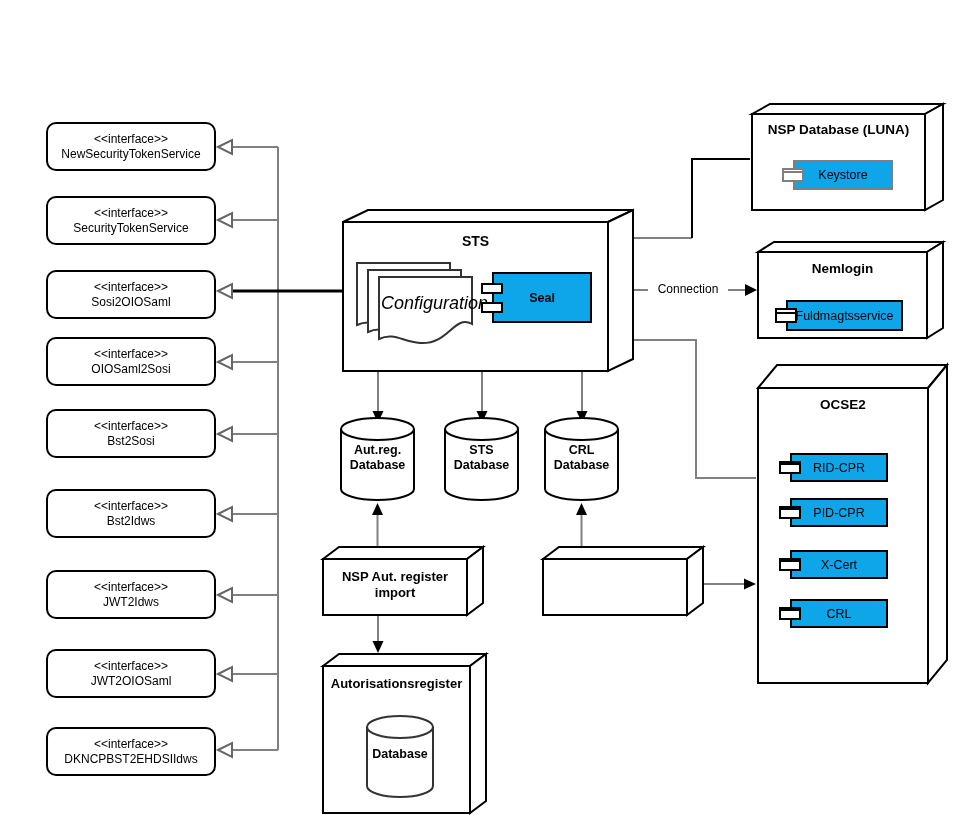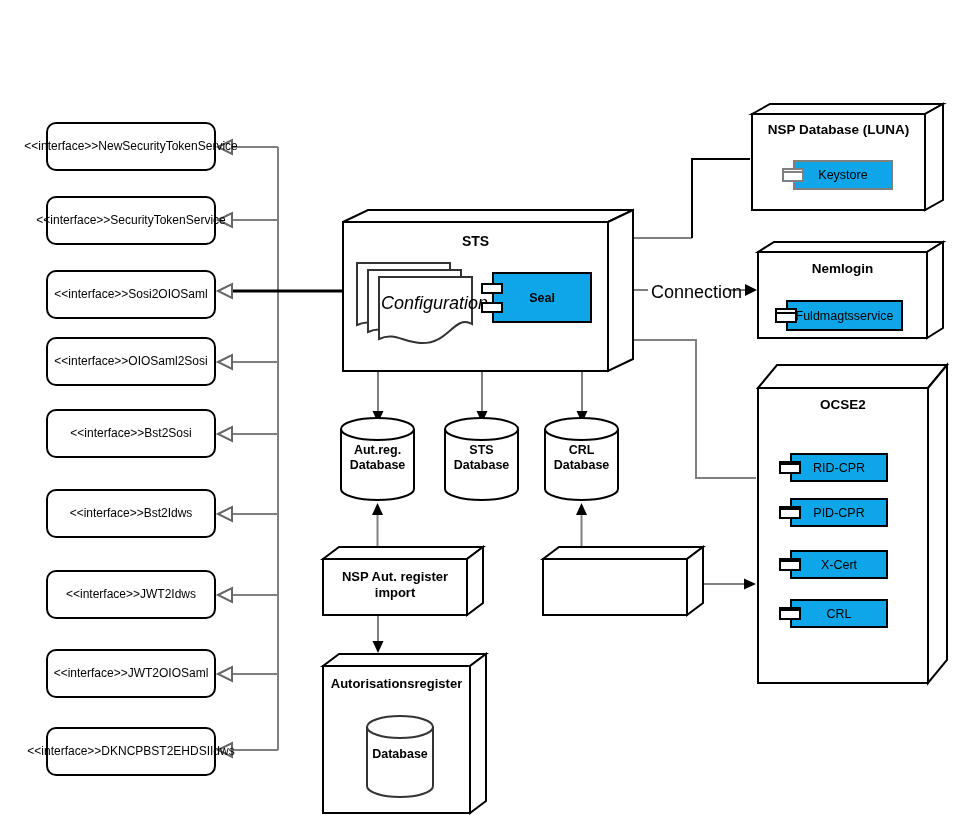--- a/index.html
+++ b/index.html
@@ -2,37 +2,37 @@
 <html><head>
 <meta charset="utf-8">
 <title>Diagram</title>
 <style>
   html,body{margin:0;padding:0;background:#ffffff;}
   body{font-family:"Liberation Sans", sans-serif; color:#000;}
   #canvas{position:relative;width:967px;height:833px;background:#fff;overflow:hidden;}
   #wires{position:absolute;left:0;top:0;}
   .iface{position:absolute;left:46px;width:170px;height:49px;box-sizing:border-box;
          border:2.5px solid #000;border-radius:10px;background:#fff;
-         display:flex;flex-direction:row;align-items:center;justify-content:center;
+         display:flex;flex-direction:column;align-items:center;justify-content:center;
          font-size:12px;line-height:14.5px;text-align:center;}
   .node-title{position:absolute;font-weight:bold;font-size:13px;text-align:center;}
   .node-title.big{font-size:13.5px;}
   .flex-title{position:absolute;display:flex;flex-direction:column;align-items:center;justify-content:center;
               font-weight:bold;font-size:13px;text-align:center;line-height:16px;}
   .comp{position:absolute;box-sizing:border-box;border:2px solid #000;background:#0ea5e9;
         display:flex;align-items:center;justify-content:center;font-size:12.5px;}
   .comp .tab{position:absolute;left:-13px;width:22px;height:11px;background:#fff;
              border:2px solid #000;box-sizing:border-box;}
   .comp .tab1{top:6px;} .comp .tab2{bottom:6px;}
   .comp.tall .tab1{top:9px;} .comp.tall .tab2{bottom:8px;}
   .comp.gray{border-color:#7f7f7f;} .comp.gray .tab{border-color:#7f7f7f;}
   .comp.bold{font-weight:bold;}
   .db-label{position:absolute;text-align:center;font-size:12.5px;line-height:15px;font-weight:bold;}
   .doc-label{position:absolute;text-align:center;font-size:18px;font-style:italic;}
-  .conn-label{position:absolute;background:#fff;font-size:18px;padding:0 3px;text-align:center;}
+  .conn-label{position:absolute;background:#fff;font-size:12px;padding:0 3px;text-align:center;}
 </style>
 </head>
 <body>
 
 <div id="canvas">
 
   <svg id="wires" width="967" height="833" viewBox="0 0 967 833">
 
     <g stroke="#808080" stroke-width="2" fill="none">
       <path d="M278,147 V750"></path>

